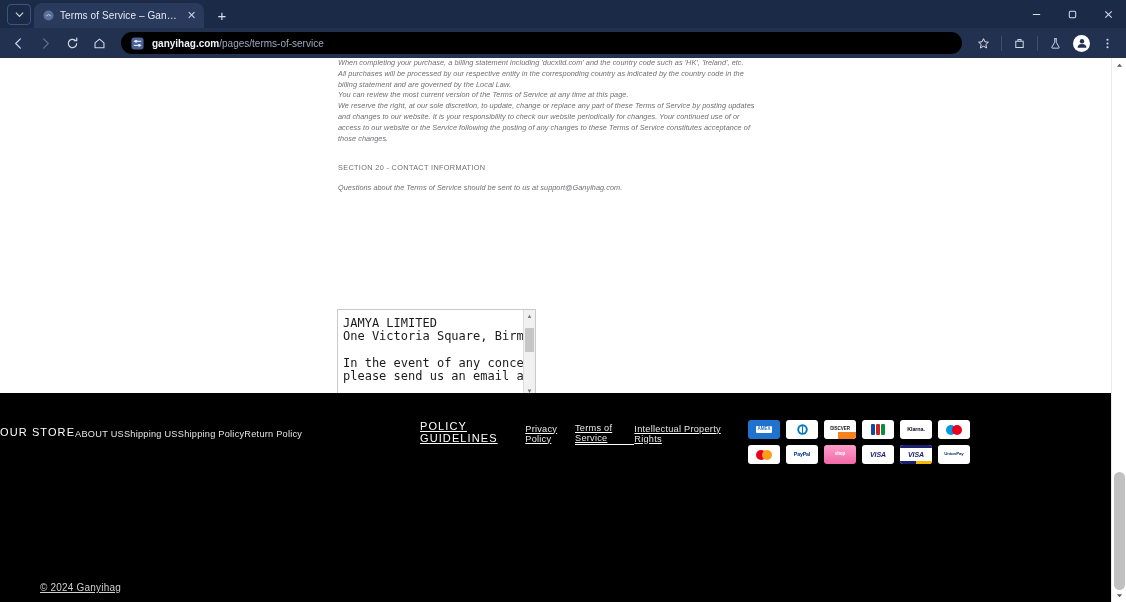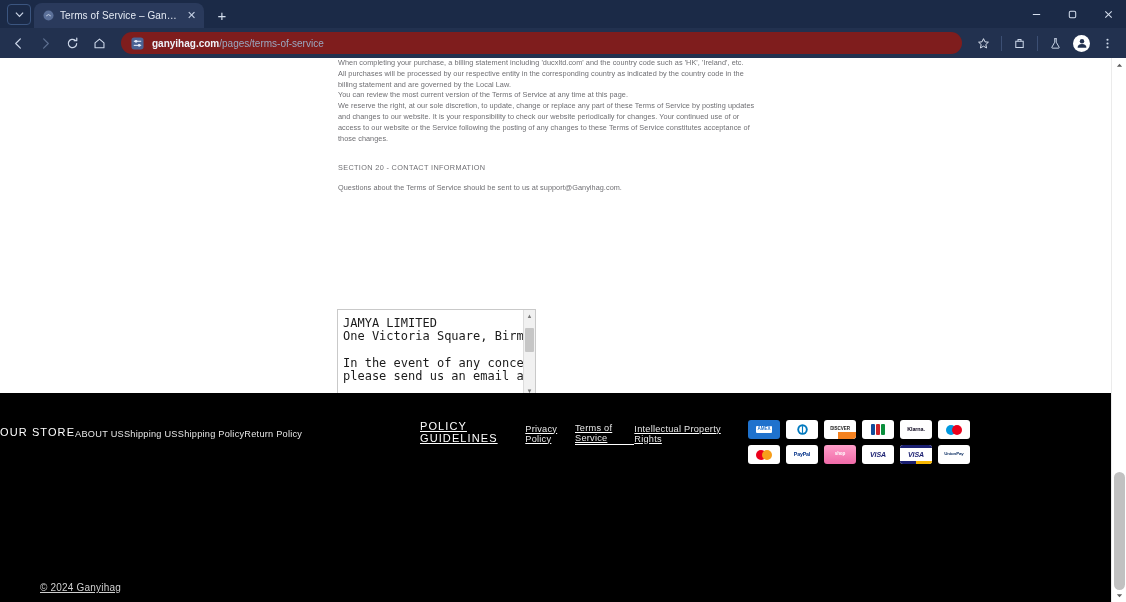--- a/index.html
+++ b/index.html
@@ -58,21 +58,21 @@
     gap: 2px;
   }
   .tb-btn {
     width: 25px; height: 25px; border-radius: 50%;
     display: flex; align-items: center; justify-content: center;
     color: #ccd7e9; font-size: 13px; flex: 0 0 auto;
   }
   .tb-btn.disabled { color: #5d6f90; }
   .omnibox {
     flex: 1; height: 22px; margin: 0 7px;
-    background: #7f1d1d; border-radius: 12px;
+    background: #000000; border-radius: 12px;
     display: flex; align-items: center; padding: 0 10px; gap: 8px;
     min-width: 0;
   }
   .omni-icon {
     width: 13px; height: 13px; border-radius: 3px;
     display: flex; align-items: center; justify-content: center;
     flex: 0 0 auto;
   }
   .omni-url { font-size: 10px; color: #9aa8c0; white-space: nowrap; overflow: hidden; }
   .omni-url b { color: #eef2f8; font-weight: 700; }
@@ -90,21 +90,21 @@
     display: flex; overflow: hidden;
   }
   .pagearea { flex: 1; position: relative; overflow: hidden; background: #fff; }
 
   
   .article {
     position: absolute; left: 338px; top: 0px; width: 434px;
     font-size: 7.3px; line-height: 10.8px; color: #6f6f73;
     letter-spacing: .05px;
   }
-  .article p { margin: 0 0 0 0; }
+  .article p { margin: 0 0 0 0; font-style: italic; }
   .para-block { margin-bottom: 0; }
   .sec-head {
     margin-top: 19px; margin-bottom: 9px;
     font-size: 7.3px; color: #6f6f73; letter-spacing: .35px;
   }
 
   
   .embedbox {
     position: absolute; left: 337px; top: 251px;
     width: 199px; height: 100px;

